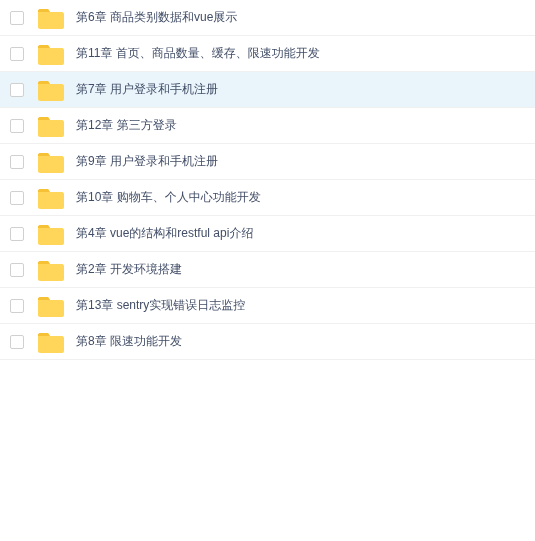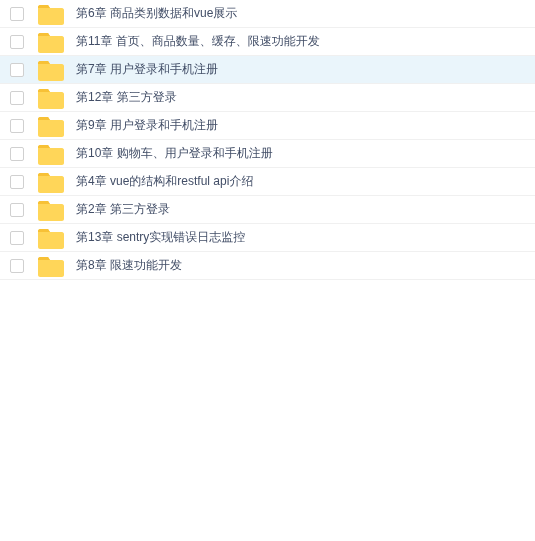--- a/index.html
+++ b/index.html
@@ -11,21 +11,21 @@
       font-family: -apple-system, BlinkMacSystemFont, "Segoe UI", "PingFang SC", "Microsoft YaHei", sans-serif;
       background: #fff;
       width: 535px;
     }
     .file-list {
       width: 100%;
     }
     .file-row {
       display: flex;
       align-items: center;
-      height: 28px;
+      height: 36px;
       padding: 0 10px;
       border-bottom: 1px solid #f0f0f0;
       cursor: pointer;
     }
     .file-row.highlighted {
       background-color: #eaf5fb;
     }
     .checkbox {
       width: 14px;
       height: 14px;
@@ -93,37 +93,37 @@
   <path d="M2 2 L10 2 L12 5 L0 5 L0 4 C0 3 1 2 2 2 Z" fill="#f7c136"></path>
 </svg></div>
       <span class="file-name">第9章 用户登录和手机注册</span>
     </div>
     <div class="file-row">
       <div class="checkbox"></div>
       <div class="folder-icon"><svg viewBox="0 0 26 22" xmlns="http://www.w3.org/2000/svg">
   <path d="M2 2 L10 2 L12 5 L24 5 C25 5 26 6 26 7 L26 20 C26 21 25 22 24 22 L2 22 C1 22 0 21 0 20 L0 4 C0 3 1 2 2 2 Z" fill="#ffd659"></path>
   <path d="M2 2 L10 2 L12 5 L0 5 L0 4 C0 3 1 2 2 2 Z" fill="#f7c136"></path>
 </svg></div>
-      <span class="file-name">第10章 购物车、用户登录和手机注册</span>
+      <span class="file-name">第10章 购物车、个人中心功能开发</span>
     </div>
     <div class="file-row">
       <div class="checkbox"></div>
       <div class="folder-icon"><svg viewBox="0 0 26 22" xmlns="http://www.w3.org/2000/svg">
   <path d="M2 2 L10 2 L12 5 L24 5 C25 5 26 6 26 7 L26 20 C26 21 25 22 24 22 L2 22 C1 22 0 21 0 20 L0 4 C0 3 1 2 2 2 Z" fill="#ffd659"></path>
   <path d="M2 2 L10 2 L12 5 L0 5 L0 4 C0 3 1 2 2 2 Z" fill="#f7c136"></path>
 </svg></div>
       <span class="file-name">第4章 vue的结构和restful api介绍</span>
     </div>
     <div class="file-row">
       <div class="checkbox"></div>
       <div class="folder-icon"><svg viewBox="0 0 26 22" xmlns="http://www.w3.org/2000/svg">
   <path d="M2 2 L10 2 L12 5 L24 5 C25 5 26 6 26 7 L26 20 C26 21 25 22 24 22 L2 22 C1 22 0 21 0 20 L0 4 C0 3 1 2 2 2 Z" fill="#ffd659"></path>
   <path d="M2 2 L10 2 L12 5 L0 5 L0 4 C0 3 1 2 2 2 Z" fill="#f7c136"></path>
 </svg></div>
-      <span class="file-name">第2章 第三方登录</span>
+      <span class="file-name">第2章 开发环境搭建</span>
     </div>
     <div class="file-row">
       <div class="checkbox"></div>
       <div class="folder-icon"><svg viewBox="0 0 26 22" xmlns="http://www.w3.org/2000/svg">
   <path d="M2 2 L10 2 L12 5 L24 5 C25 5 26 6 26 7 L26 20 C26 21 25 22 24 22 L2 22 C1 22 0 21 0 20 L0 4 C0 3 1 2 2 2 Z" fill="#ffd659"></path>
   <path d="M2 2 L10 2 L12 5 L0 5 L0 4 C0 3 1 2 2 2 Z" fill="#f7c136"></path>
 </svg></div>
       <span class="file-name">第13章 sentry实现错误日志监控</span>
     </div>
     <div class="file-row">

